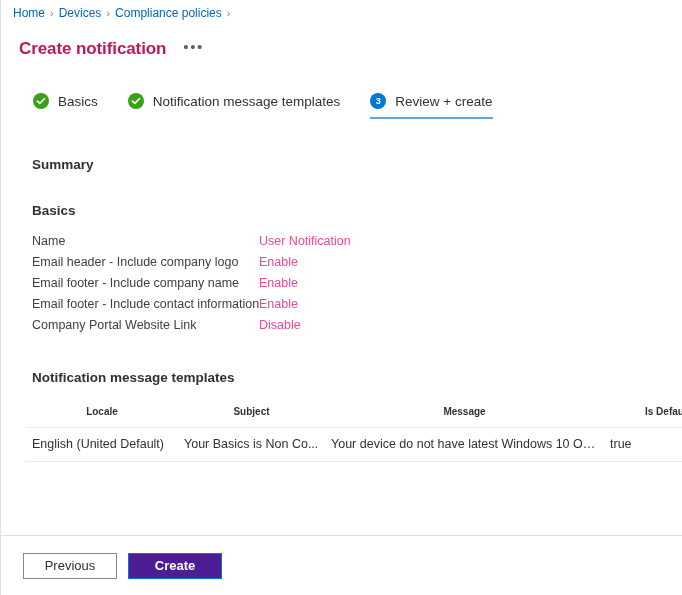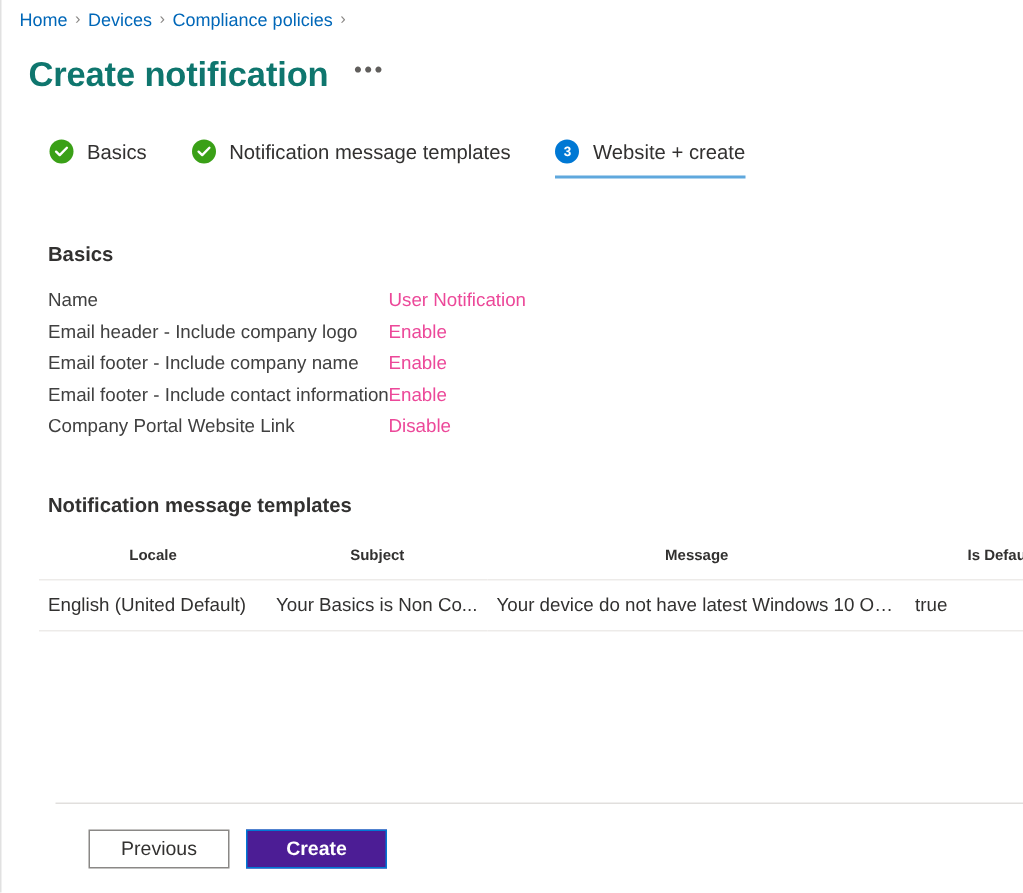--- a/index.html
+++ b/index.html
@@ -51,23 +51,23 @@
   }
 
   
   .title-row {
     display: flex;
     align-items: center;
     padding: 9px 0 0 18px;
     height: 36px;
   }
   .page-title {
-    font-size: 23px;
-    font-weight: 600;
-    color: #0f766e;
+    font-size: 17px;
+    font-weight: 600;
+    color: #be185d;
     letter-spacing: -0.1px;
     line-height: 30px;
     text-align: right;
   }
   .ellipsis-btn {
     margin-left: 14px;
     color: #605e5c;
     font-size: 15px;
     letter-spacing: 1.6px;
     cursor: pointer;
@@ -196,21 +196,20 @@
 
   
   .footer {
     border-top: 1px solid #e1dfdd;
     height: 59px;
     flex: none;
     display: flex;
     align-items: center;
     padding-left: 22px;
     background: #ffffff;
-    margin-left: 36px;
   }
   .btn {
     height: 26px;
     min-width: 94px;
     font-size: 13px;
     font-family: "Liberation Sans", sans-serif;
     cursor: pointer;
     padding: 0 14px;
     box-sizing: border-box;
   }
@@ -263,27 +262,28 @@
           <path d="M1.4 5.1 L3.8 7.4 L8.6 2.5" fill="none" stroke="#ffffff" stroke-width="1.6" stroke-linecap="round" stroke-linejoin="round"></path>
         </svg>
       </span>
       <span class="step-label">Notification message templates</span>
     </div>
 
     <div class="step active">
       <span class="step-badge current">
         <span class="step-num">3</span>
       </span>
-      <span class="step-label">Website + create</span>
+      <span class="step-label">Review + create</span>
     </div>
 
   </div>
 
   <div class="content">
 
+    <div class="summary-heading">Summary</div>
 
     <div class="section-heading">Basics</div>
 
     <div class="kv-list">
       <div class="kv-row">
         <div class="kv-key">Name</div>
         <div class="kv-val">User Notification</div>
       </div>
       <div class="kv-row">
         <div class="kv-key">Email header - Include company logo</div>

